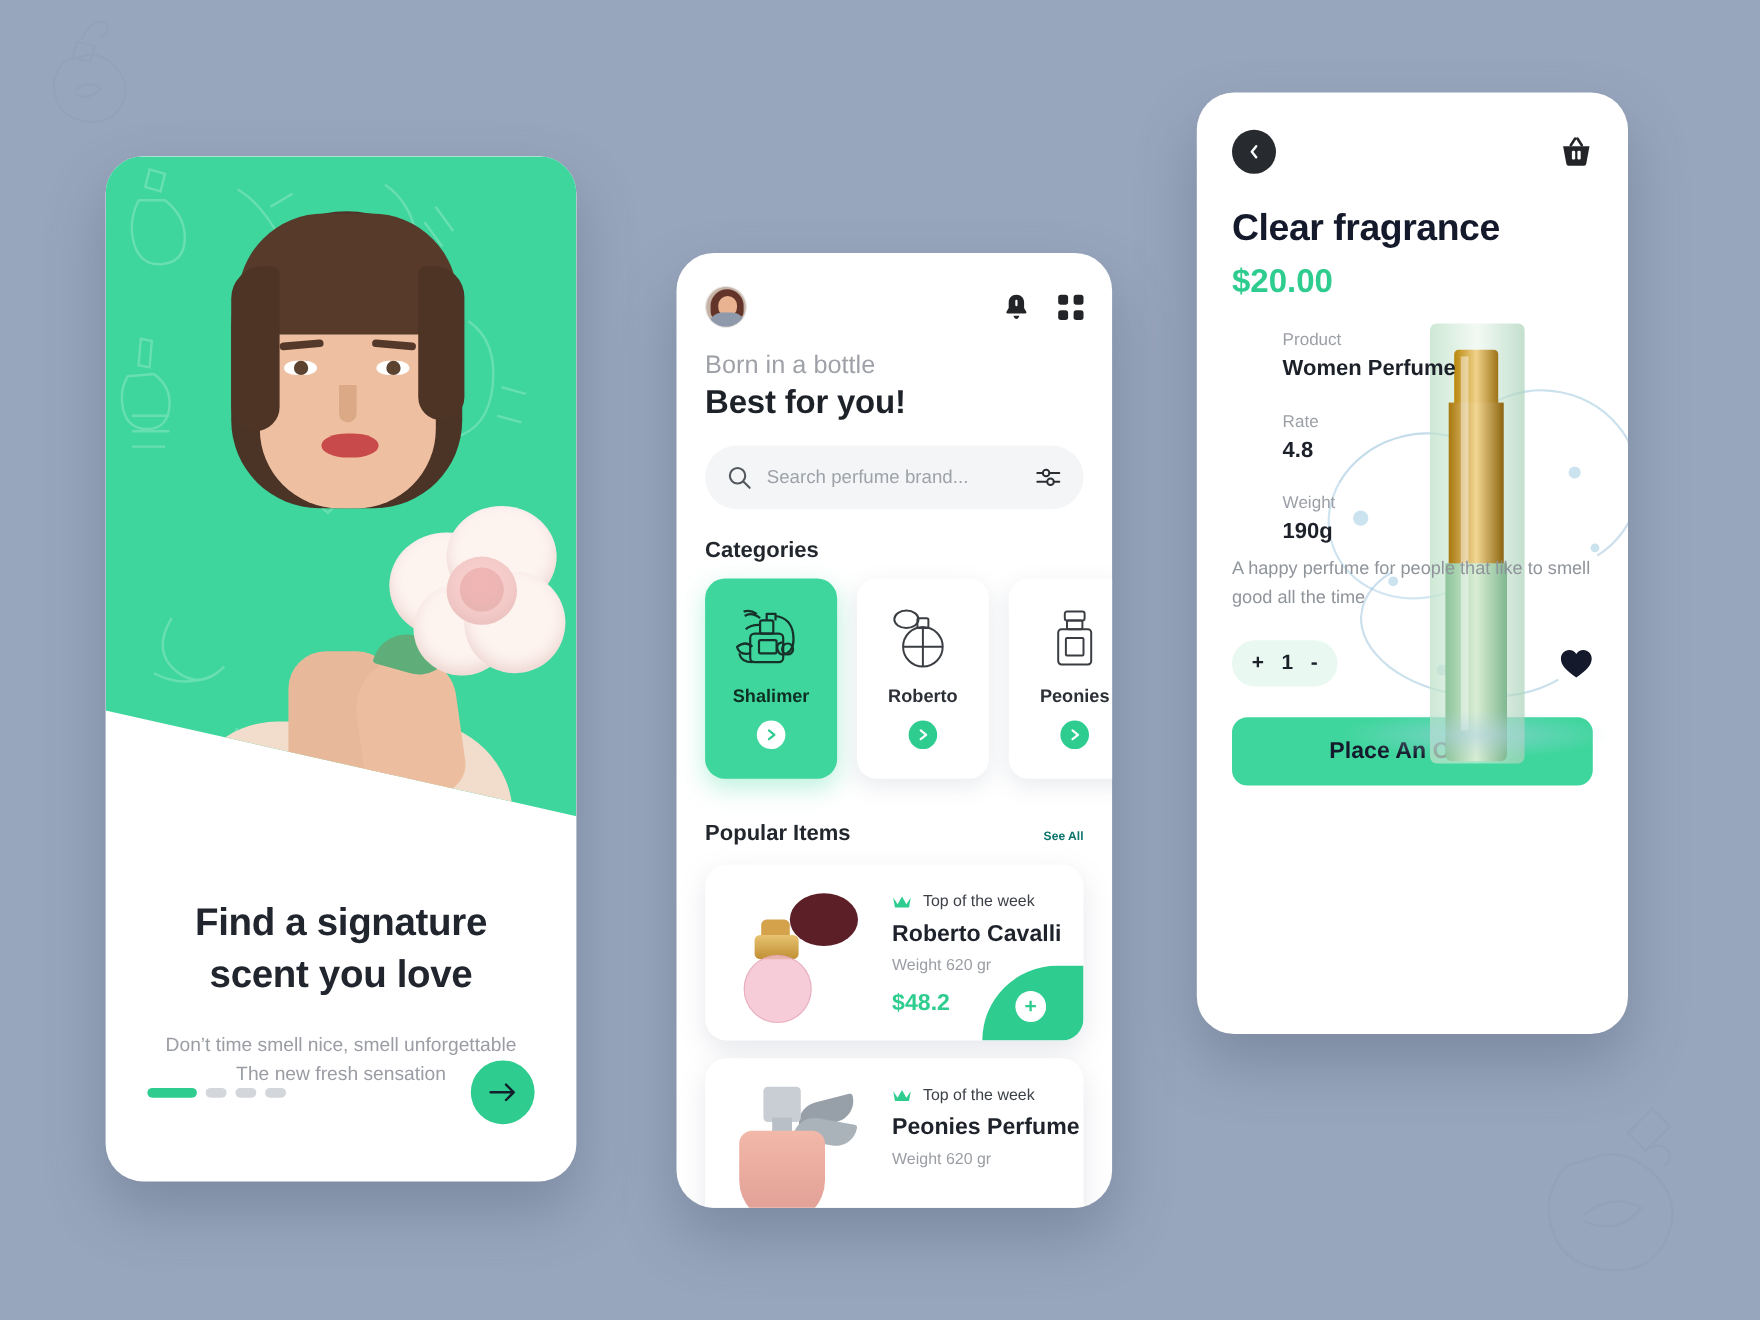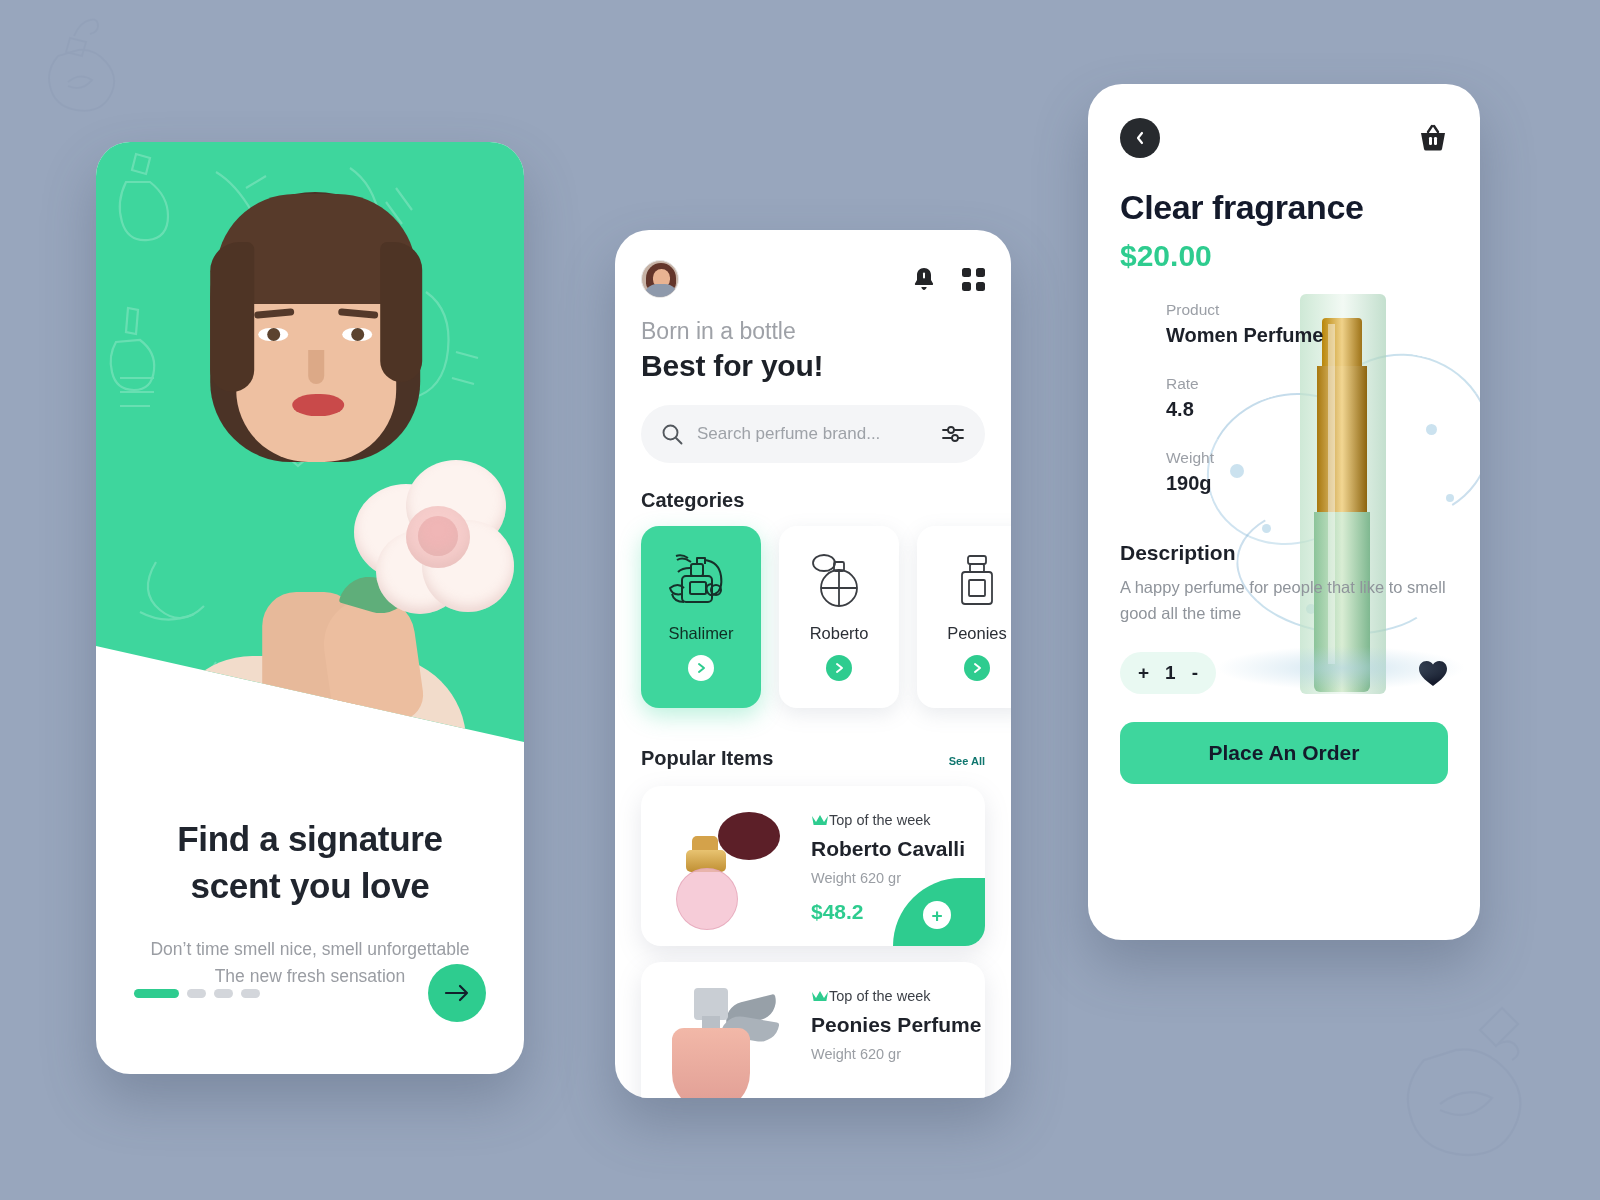--- a/index.html
+++ b/index.html
@@ -133,39 +133,39 @@
   .sec-title { margin-top: 26px; font-size:20px; font-weight:bold; color:#22262d; }
 
   .cats { margin-top: 14px; display:flex; gap:18px; }
   .cat {
     width:120px; min-width:120px; height:182px; border-radius:18px; background:#fff;
     box-shadow: 0 6px 20px rgba(120,130,150,.16);
     display:flex; flex-direction:column; align-items:center; padding-top: 24px;
     cursor:pointer;
   }
   .cat.active { background:#3ed69d; box-shadow: 0 8px 22px rgba(62,214,157,.34); }
-  .cat-name { margin-top:12px; font-size:16.5px; color:#2b2f36; }
+  .cat-name { margin-top:12px; font-size:16.5px; color:#2b2f36;font-weight:bold; }
   .cat.active .cat-name { color:#0f2f24; }
   .cat-go {
     margin-top:12px; width:26px; height:26px; border-radius:50%;
     background:#2ecc8f; display:flex; align-items:center; justify-content:center;
   }
   .cat.active .cat-go { background:#fff; }
 
   .pop-row { margin-top: 22px; display:flex; align-items:baseline; justify-content:space-between; }
   .see-all { font-size:11px; color:#0f766e; font-weight:600; cursor:pointer; }
 
   .prod {
     margin-top: 16px; height: 160px; background:#fff; border-radius:20px;
     box-shadow: 0 8px 24px rgba(120,130,150,.18);
     display:flex; position:relative; overflow:hidden;
   }
   .prod-img { width: 166px; display:flex; align-items:flex-end; justify-content:center; position:relative; }
   .prod-info { flex:1; padding: 26px 0 0 4px; }
-  .top-week { display:flex; align-items:center; font-size:14.5px; color:#3b3f46; }
+  .top-week { display:flex; align-items:center; gap:10px; font-size:14.5px; color:#3b3f46; }
   .prod-name { margin-top:9px; font-size:21px; font-weight:bold; color:#1e222a; }
   .prod-weight { margin-top:9px; font-size:14.5px; color:#9a9ea4; }
   .prod-price { margin-top:14px; font-size:21px; font-weight:bold; color:#2ecc8f; }
   .prod-add {
     position:absolute; right:0; bottom:0; width:92px; height:68px;
     background:#2ecc8f; border-top-left-radius:70px;
     display:flex; align-items:center; justify-content:center;
     cursor:pointer; border:none;
   }
   .plus-circle {
@@ -526,21 +526,20 @@
     </div>
     <div class="spec">
       <div class="spec-label">Rate</div>
       <div class="spec-value">4.8</div>
     </div>
     <div class="spec">
       <div class="spec-label">Weight</div>
       <div class="spec-value">190g</div>
     </div>
 
-    <div class="s3-desc-h">Description</div>
     <div class="s3-desc">A happy perfume for people that like to smell good all the time</div>
 
     <div class="s3-ctrl">
       <div class="stepper">
         <span>+</span>
         <span class="qty">1</span>
         <span>-</span>
       </div>
       <button class="heart-btn">
         <svg width="30" height="27" viewBox="0 0 30 27">

